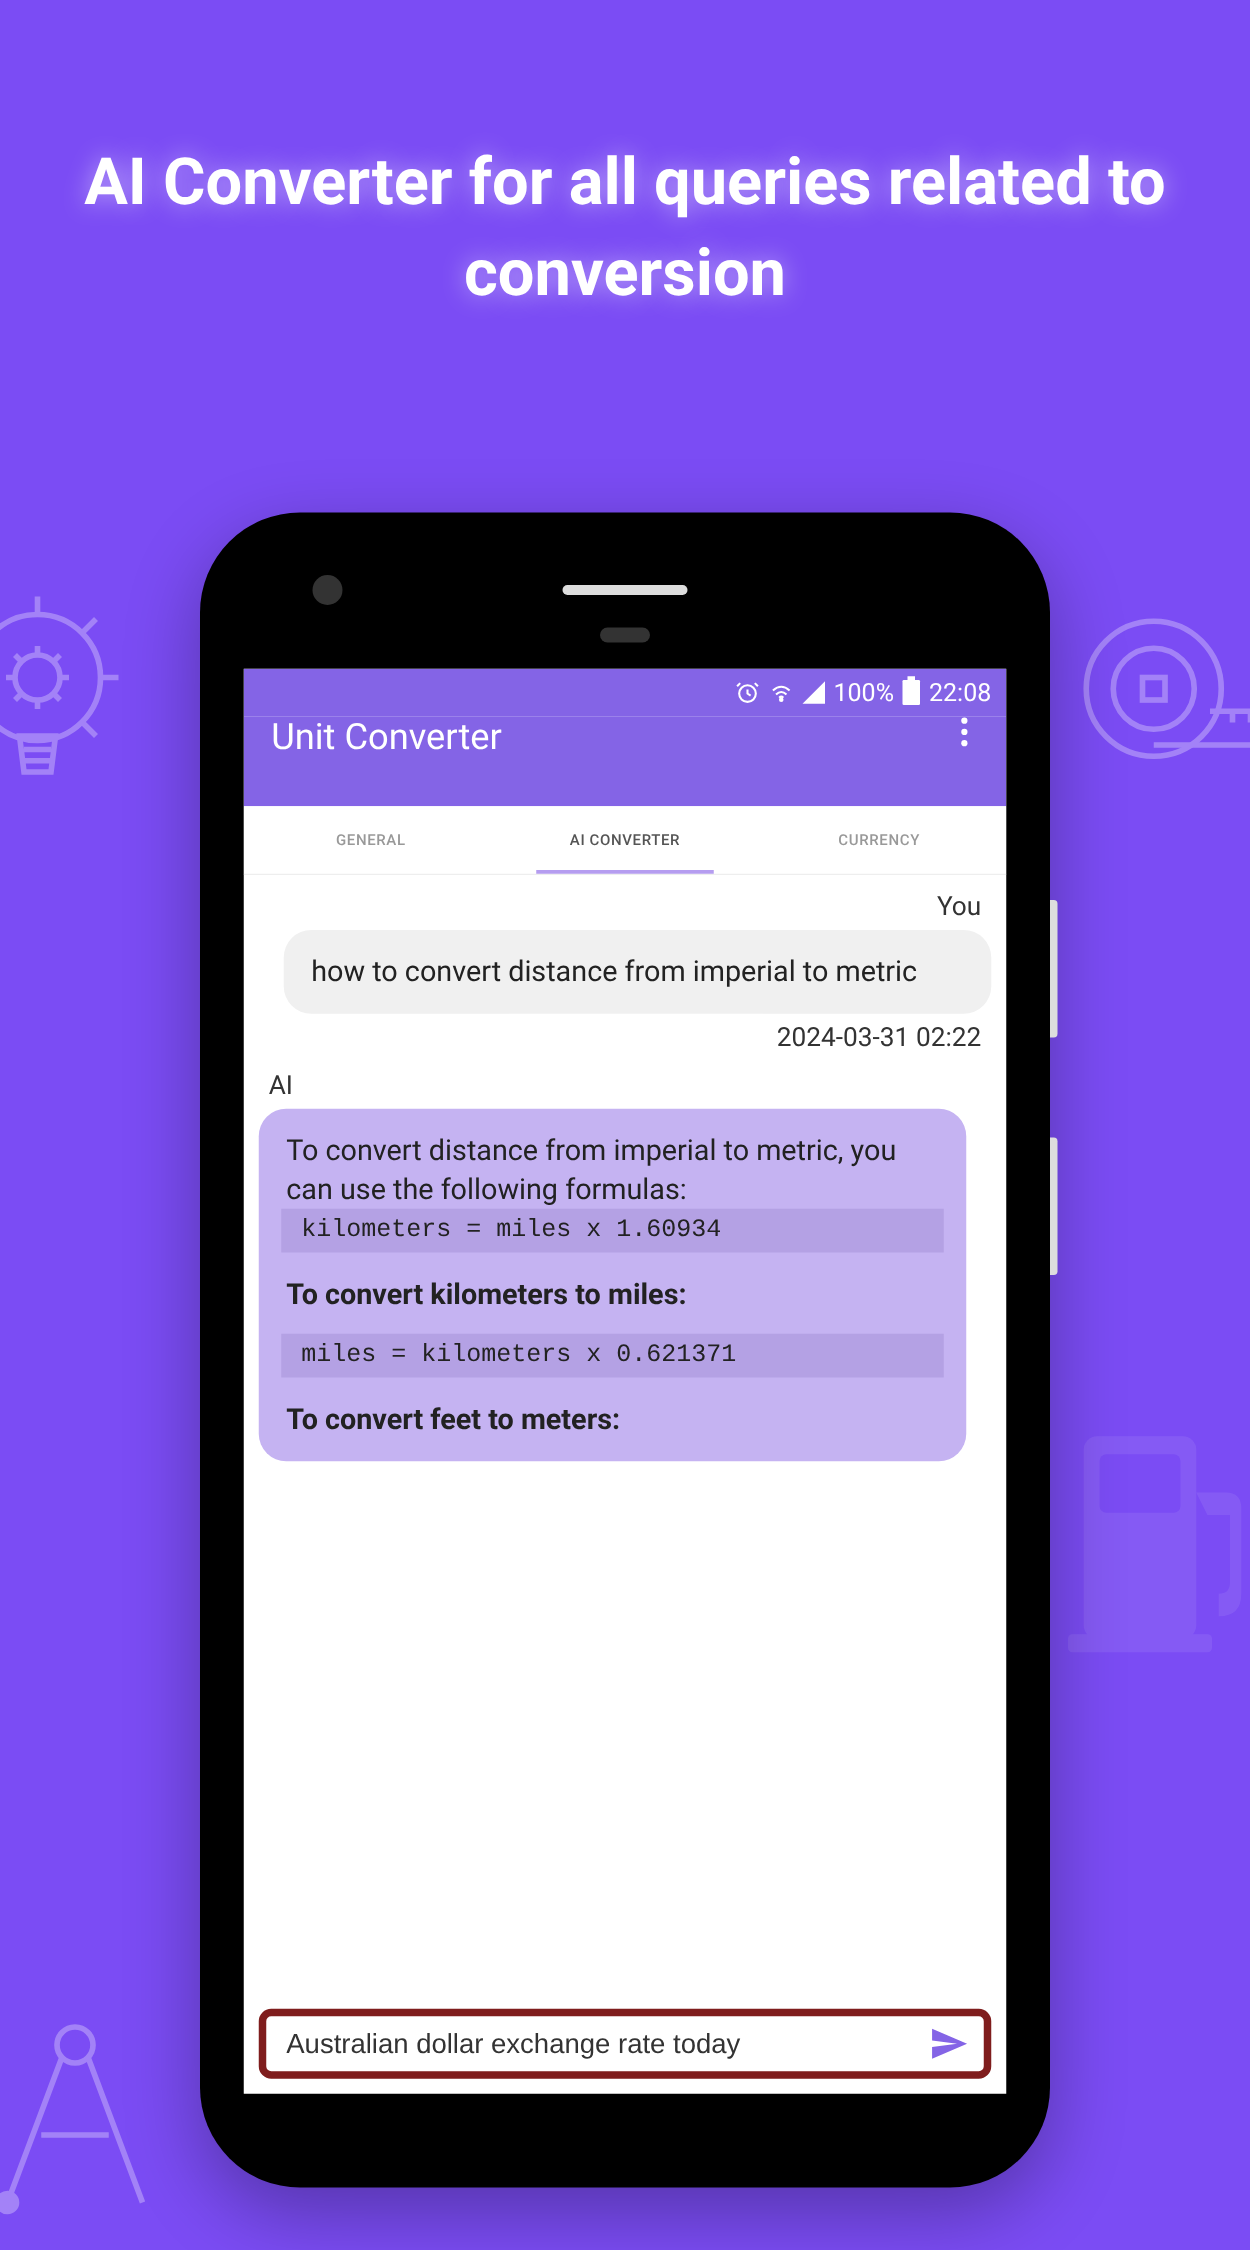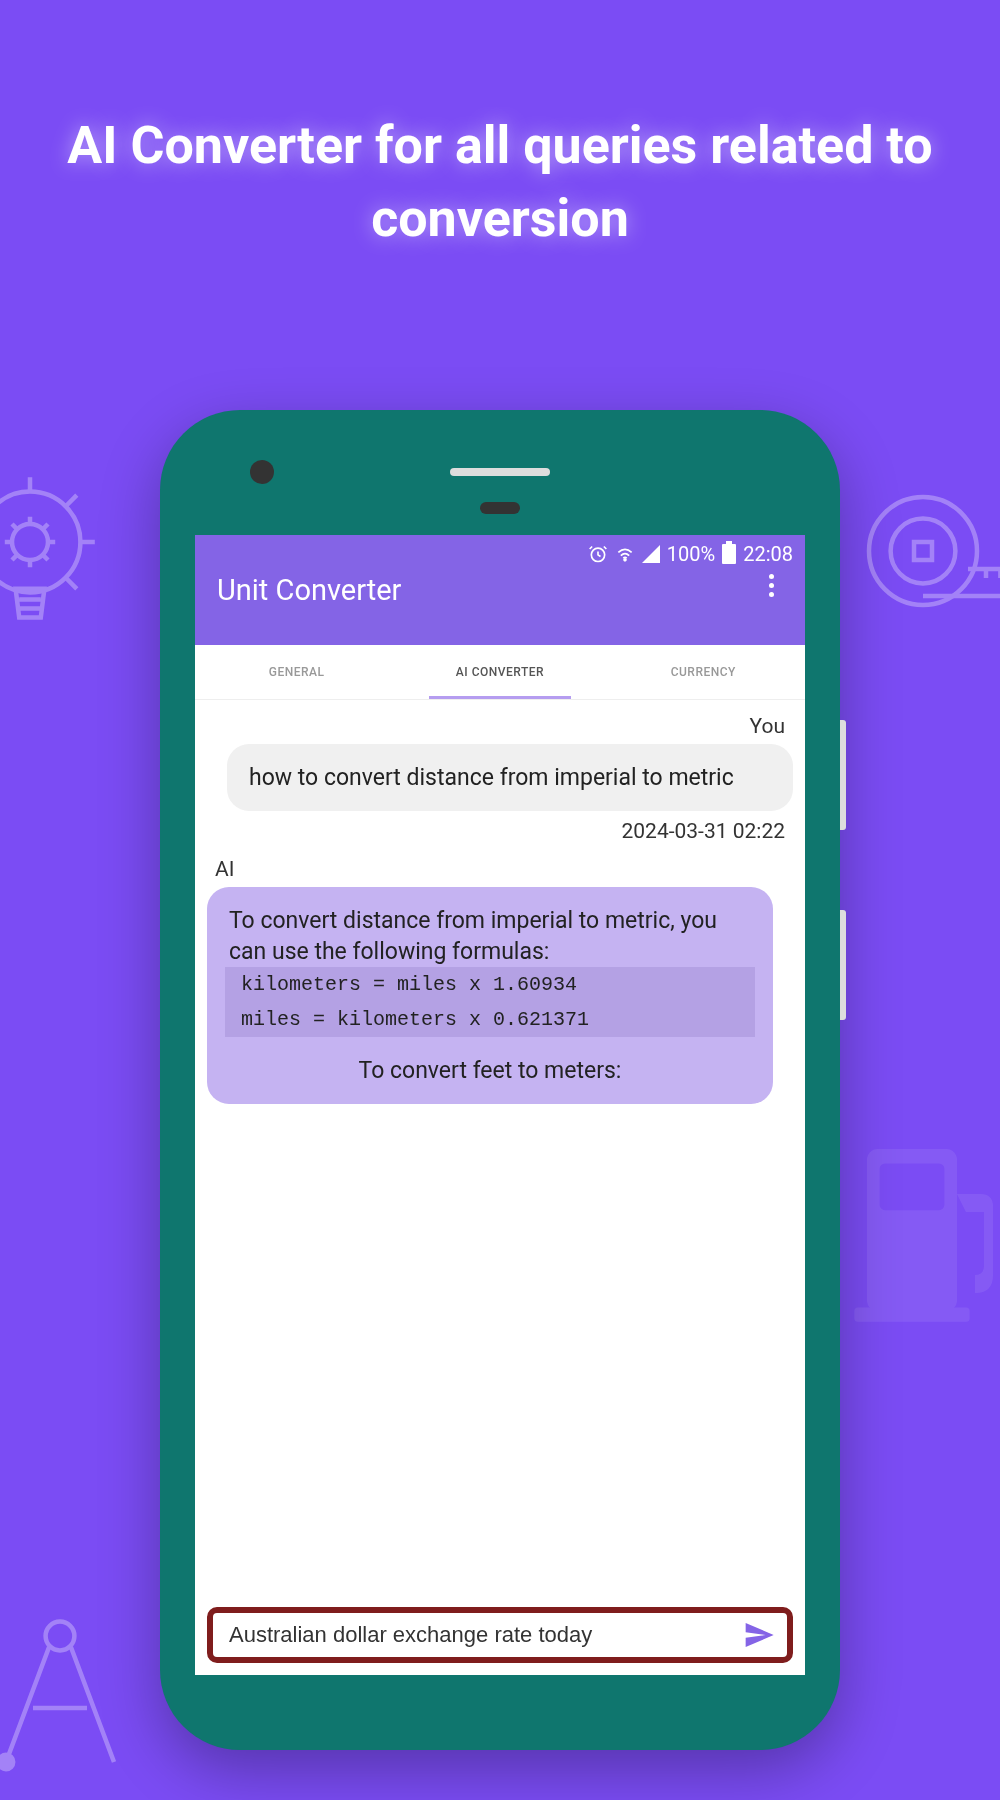--- a/index.html
+++ b/index.html
@@ -31,21 +31,21 @@
 .bg-compass { left: -30px; bottom: 20px; width: 180px; height: 180px; }
 
 
 .phone {
   position: absolute;
   left: 50%;
   top: 410px;
   transform: translateX(-50%);
   width: 680px;
   height: 1340px;
-  background: #0f766e;
+  background: #000000;
   border-radius: 80px;
   box-shadow: 0 20px 60px rgba(0,0,0,0.3);
 }
 
 .phone-side-button {
   position: absolute;
   right: -6px;
   width: 6px;
   background: #ddd;
   border-radius: 0 3px 3px 0;
@@ -226,24 +226,23 @@
 
 .code-box {
   background: #b4a1e4;
   padding: 4px 16px;
   font-family: 'Courier New', monospace;
   font-size: 20px;
   margin: 0 -4px;
 }
 
 .partial-heading {
-  font-weight: 400;
+  font-weight: 700;
   margin-top: 18px;
   font-size: 23px;
-  text-align: center;
 }
 
 
 .input-bar {
   position: absolute;
   left: 12px;
   right: 12px;
   bottom: 12px;
   height: 56px;
   border: 6px solid #7f1d1d;
@@ -374,20 +373,21 @@
 
     <div class="chat">
       <div class="msg-meta right">You</div>
       <div class="bubble user">how to convert distance from imperial to metric</div>
       <div class="timestamp">2024-03-31 02:22</div>
 
       <div class="msg-meta left">AI</div>
       <div class="bubble ai">
         <div>To convert distance from imperial to metric, you can use the following formulas:</div>
         <div class="code-box">kilometers = miles x 1.60934</div>
+        <div class="ai-heading">To convert kilometers to miles:</div>
         <div class="code-box">miles = kilometers x 0.621371</div>
         <div class="partial-heading">To convert feet to meters:</div>
       </div>
     </div>
 
     <div class="input-bar">
       <input class="input-field" type="text" value="Australian dollar exchange rate today" style="">
       <div class="send-btn">
         <svg class="send-svg" width="32" height="32" viewBox="0 0 24 24">
           <path d="M2 21 L23 12 L2 3 L2 10 L17 12 L2 14 Z"></path>

